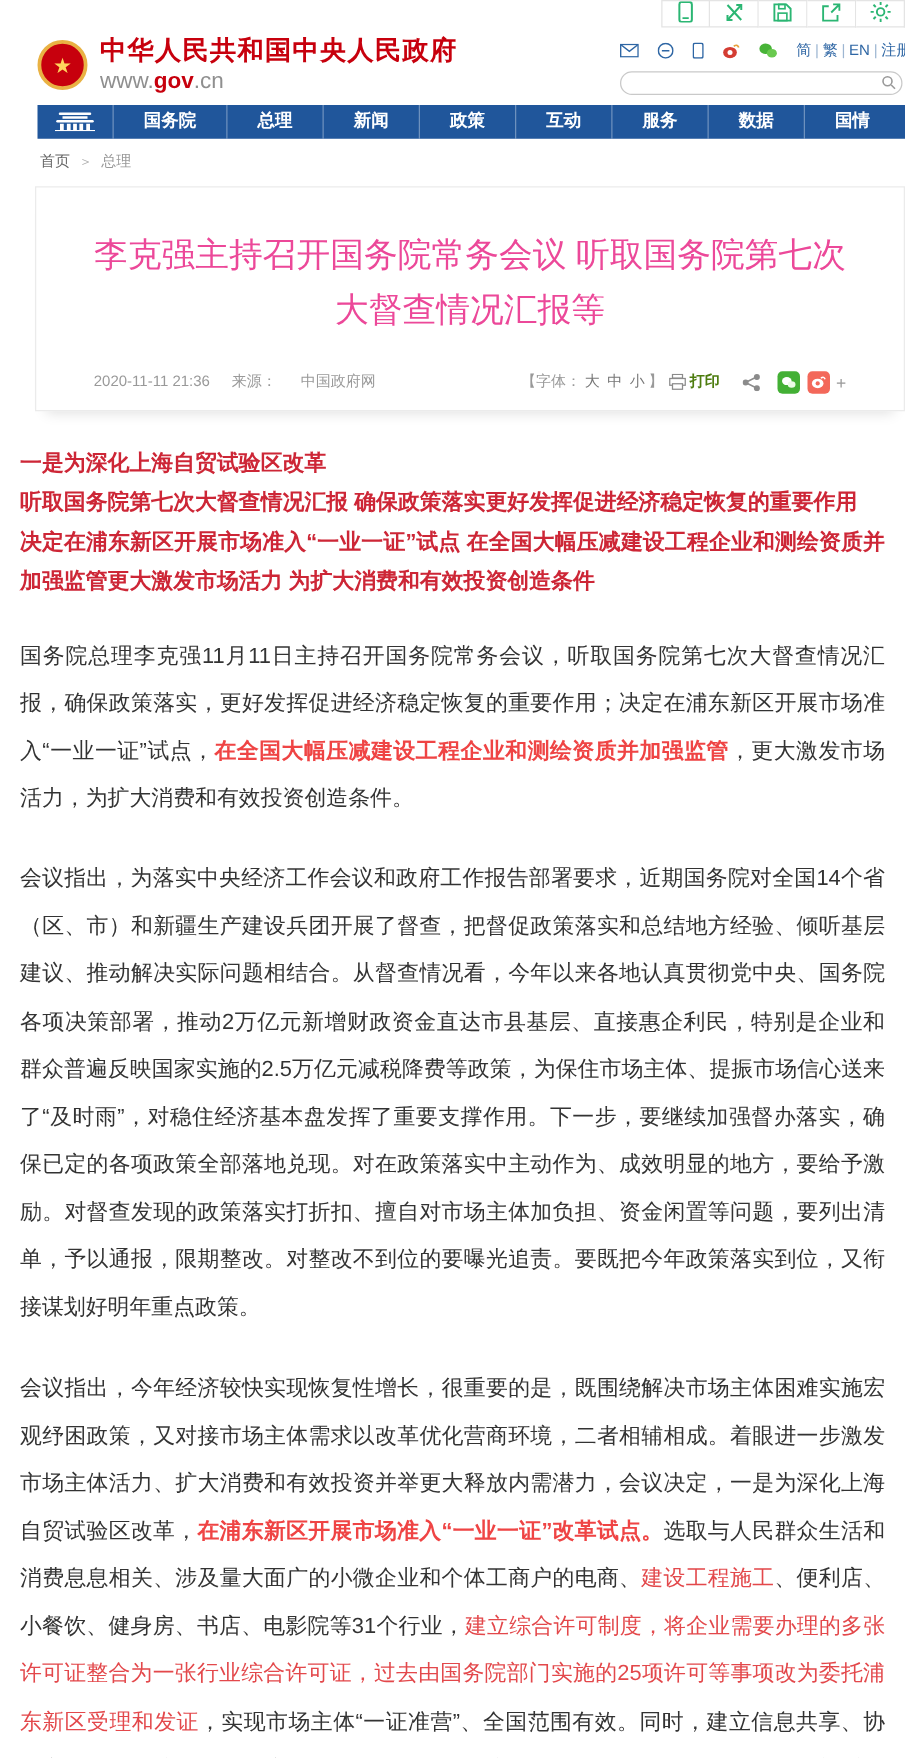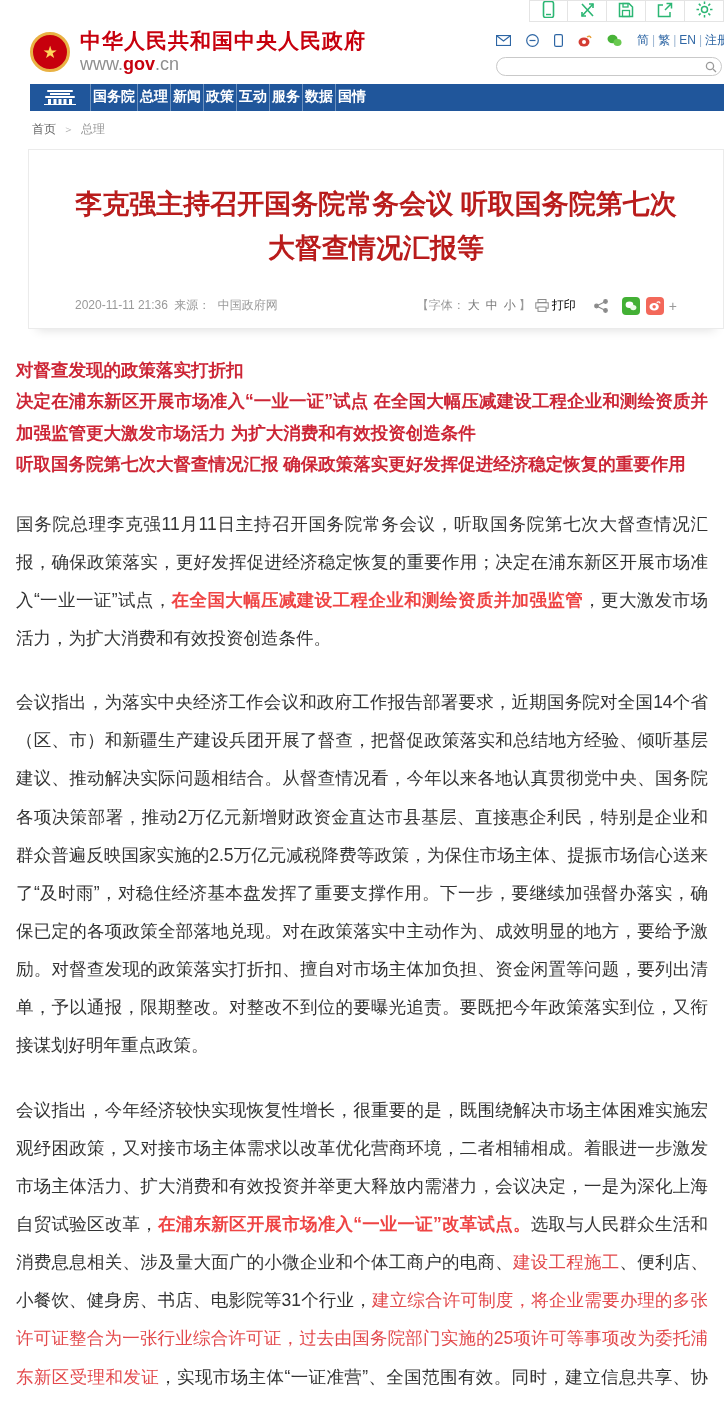--- a/index.html
+++ b/index.html
@@ -32,40 +32,40 @@
   .links-row .hicon{margin-right:4px;display:inline-flex;}
   .links-row a{color:var(--link_blue);text-decoration:none;}
   .links-row .sep{color:#9db6d2;margin:0 3px;}
   .search-box{position:relative;margin-top:7px;width:226px;}
   .search-box input{width:100%;height:19px;border:1px solid #c9c9c9;border-radius:10px;outline:none;
                     padding:0 20px 0 10px;font-size:11px;}
   .search-box .mag{position:absolute;right:5px;top:3px;}
   
   .nav{margin-left:30px;height:27px;background:var(--nav_blue);display:flex;align-items:stretch;
        white-space:nowrap;overflow:hidden;}
-  .nav-item{display:flex;align-items:center;padding:0 2px;color:#fff;font-size:14px;font-weight:700;
+  .nav-item{display:flex;align-items:center;padding:0 24px;color:#fff;font-size:14px;font-weight:700;
             border-left:1px solid rgba(255,255,255,.35);cursor:pointer;}
   .nav-item.gate{border-left:none;padding:0 13px;}
   .nav-item.last{flex:1;}
   
   .breadcrumb{margin:10px 0 11px 32px;font-size:12px;color:var(--meta_gray);}
   .breadcrumb .home{color:#666;cursor:pointer;font-family:Liberation Serif, serif;}
   .breadcrumb .sep{margin:0 7px;color:#aaa;font-size:11px;}
   
   .title-card{margin-left:28px;border:1px solid #ebebeb;background:#fff;
               box-shadow:0 10px 10px -9px rgba(0,0,0,.13);padding:32px 46px 13px;}
-  .title-card h1{margin:0 auto;max-width:620px;text-align:center;font-size:27px;font-weight:700;
-                 color:#b91c1c;line-height:1.65;}
+  .title-card h1{margin:0 auto;max-width:620px;text-align:center;font-size:27px;font-weight:400;
+                 color:#ec4899;line-height:1.65;}
   .meta{display:flex;justify-content:space-between;align-items:center;margin-top:26px;
         font-size:12px;color:var(--meta_gray);}
-  .meta-left .src-label{margin-left:3px;}
-  .meta-left .src{margin-left:4px;}
+  .meta-left .src-label{margin-left:14px;}
+  .meta-left .src{margin-left:16px;}
   .meta-right{display:flex;align-items:center;}
   .meta-right .fs{margin:0 3px;color:#777;cursor:pointer;}
-  .meta-right .print{margin:0 10px 0 4px;display:inline-flex;align-items:center;color:#000000;cursor:pointer;}
+  .meta-right .print{margin:0 10px 0 4px;display:inline-flex;align-items:center;color:#4d7c0f;cursor:pointer;font-weight:bold;}
   .meta-right .print svg{margin-right:3px;}
   .meta-right .share{margin:0 8px;display:inline-flex;cursor:pointer;}
   .chip{width:18px;height:18px;border-radius:4px;display:inline-flex;align-items:center;justify-content:center;
         margin-left:6px;cursor:pointer;}
   .chip.wechat{background:var(--wechat_green);}
   .chip.weibo{background:var(--weibo_red);}
   .plus{color:#999;font-size:14px;margin-left:5px;cursor:pointer;}
   
   .article{margin:26px 16px 0;}
   .lead p{margin:0;color:var(--lead_red);font-weight:700;font-size:17.5px;line-height:1.8;text-align:justify;}
@@ -249,22 +249,22 @@
             <path d="M9 3 Q12 1 13 4" stroke="#fff" stroke-width="1.4" fill="none"></path>
           </svg>
         </span>
       <span class="plus">+</span>
     </div>
   </div>
 </div>
 
 <div class="article">
   <div class="lead" id="lead">
-      <p>对督查发现的政策落实打折扣</p>
+      <p>一是为深化上海自贸试验区改革</p>
+      <p>听取国务院第七次大督查情况汇报 确保政策落实更好发挥促进经济稳定恢复的重要作用</p>
       <p>决定在浦东新区开展市场准入“一业一证”试点 在全国大幅压减建设工程企业和测绘资质并加强监管更大激发市场活力 为扩大消费和有效投资创造条件</p>
-      <p>听取国务院第七次大督查情况汇报 确保政策落实更好发挥促进经济稳定恢复的重要作用</p>
     </div>
   <div class="paras" id="paras">
       <p><span>国务院总理李克强11月11日主持召开国务院常务会议，听取国务院第七次大督查情况汇报，确保政策落实，更好发挥促进经济稳定恢复的重要作用；决定在浦东新区开展市场准入“一业一证”试点，</span><span class="run-b">在全国大幅压减建设工程企业和测绘资质并加强监管</span><span>，更大激发市场活力，为扩大消费和有效投资创造条件。</span></p>
       <p><span>会议指出，为落实中央经济工作会议和政府工作报告部署要求，近期国务院对全国14个省（区、市）和新疆生产建设兵团开展了督查，把督促政策落实和总结地方经验、倾听基层建议、推动解决实际问题相结合。从督查情况看，今年以来各地认真贯彻党中央、国务院各项决策部署，推动2万亿元新增财政资金直达市县基层、直接惠企利民，特别是企业和群众普遍反映国家实施的2.5万亿元减税降费等政策，为保住市场主体、提振市场信心送来了“及时雨”，对稳住经济基本盘发挥了重要支撑作用。下一步，要继续加强督办落实，确保已定的各项政策全部落地兑现。对在政策落实中主动作为、成效明显的地方，要给予激励。对督查发现的政策落实打折扣、擅自对市场主体加负担、资金闲置等问题，要列出清单，予以通报，限期整改。对整改不到位的要曝光追责。要既把今年政策落实到位，又衔接谋划好明年重点政策。</span></p>
       <p><span>会议指出，今年经济较快实现恢复性增长，很重要的是，既围绕解决市场主体困难实施宏观纾困政策，又对接市场主体需求以改革优化营商环境，二者相辅相成。着眼进一步激发市场主体活力、扩大消费和有效投资并举更大释放内需潜力，会议决定，一是为深化上海自贸试验区改革，</span><span class="run-b">在浦东新区开展市场准入“一业一证”改革试点。</span><span>选取与人民群众生活和消费息息相关、涉及量大面广的小微企业和个体工商户的电商、</span><span class="run-r">建设工程施工</span><span>、便利店、小餐饮、健身房、书店、电影院等31个行业，</span><span class="run-r">建立综合许可制度，将企业需要办理的多张许可证整合为一张行业综合许可证，过去由国务院部门实施的25项许可等事项改为委托浦东新区受理和发证</span><span>，实现市场主体“一证准营”、全国范围有效。同时，建立信息共享、协同高效的行业综合监管制度，减少执法扰民，提升监管效能。试点要总结经验，成熟后向全国推广。</span></p>
     </div>
 </div>
 
 </body></html>

